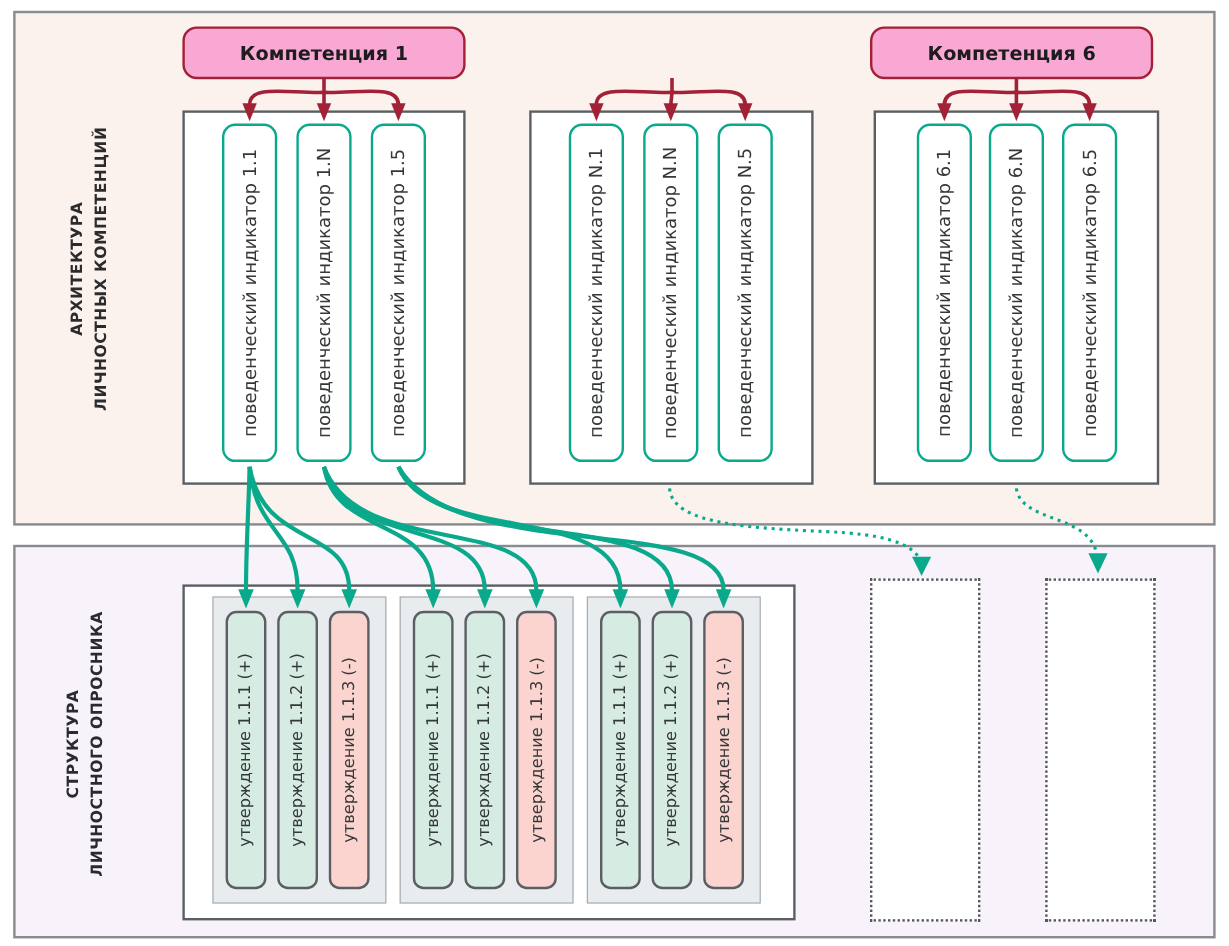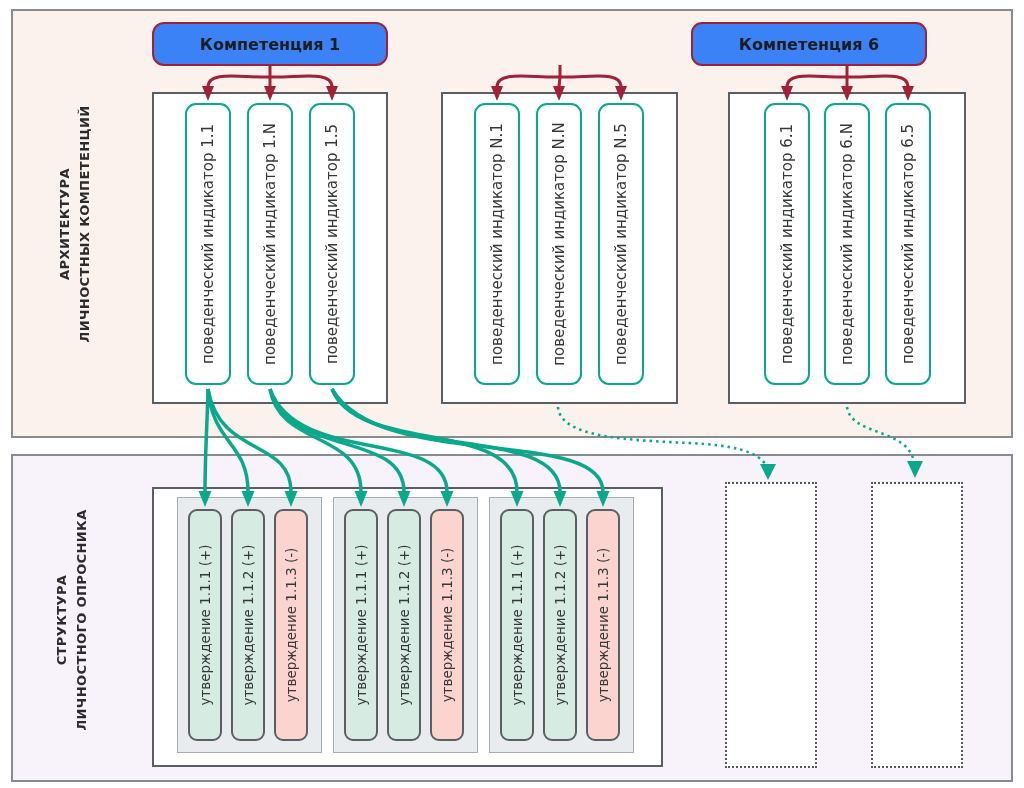--- a/index.html
+++ b/index.html
@@ -7,21 +7,21 @@
   #stage{position:relative;width:1024px;height:788px;background:#fff;overflow:hidden;}
 
   .panel{position:absolute;border:2px solid var(--panel-border);}
   #panel-arch{left:11px;top:9px;width:998px;height:425px;background:var(--panel-pink);}
   #panel-quest{left:11px;top:454px;width:998px;height:324px;background:var(--panel-lavender);}
 
   .vwrap{position:absolute;transform:rotate(-90deg);display:flex;flex-direction:column;
          justify-content:center;text-align:center;font-weight:bold;font-size:13px;
          letter-spacing:.4px;color:#2b2b2d;line-height:1.55;}
 
-  .hdr{position:absolute;top:22px;height:44px;width:236px;background:#3b82f6;
+  .hdr{position:absolute;top:22px;height:44px;width:236px;background:#f9a8d4;
        border:2.5px solid var(--red);border-radius:12px;display:flex;align-items:center;
        justify-content:center;font-weight:bold;font-size:16px;color:#1d1d1f;box-sizing:border-box;}
 
   .cont{position:absolute;top:92px;height:312px;background:#fff;
         border:2.5px solid var(--box-border);box-sizing:border-box;}
 
   .ind{position:absolute;top:103px;width:46px;height:282px;background:#fff;
        border:2.5px solid var(--teal);border-radius:11px;display:flex;align-items:center;
        justify-content:center;box-sizing:border-box;}
   .ind .vtext{transform:rotate(-90deg);white-space:nowrap;font-size:15px;color:var(--ink);}
@@ -49,21 +49,21 @@
 <div id="stage">
 
   <div class="panel" id="panel-arch"></div>
 
   <div class="vwrap" style="left:-105px;top:196px;width:360px;height:56px;">
     <div>АРХИТЕКТУРА</div>
     <div>ЛИЧНОСТНЫХ КОМПЕТЕНЦИЙ</div>
   </div>
 
   <div class="hdr" style="left:152px;">Компетенция 1</div>
-  <div class="hdr" style="left:691px;border-radius:11px;">Компетенция 6</div>
+  <div class="hdr" style="left:725px;">Компетенция 6</div>
 
   <div class="cont" style="left:152px;width:236px;"></div>
   <div class="cont" style="left:441px;width:237px;"></div>
   <div class="cont" style="left:728px;width:238px;"></div>
 
   <div class="ind" style="left:185px;">
     <span class="vtext">поведенческий индикатор 1.1</span>
     </div>
   <div class="ind" style="left:247px;">
     <span class="vtext">поведенческий индикатор 1.N</span>

